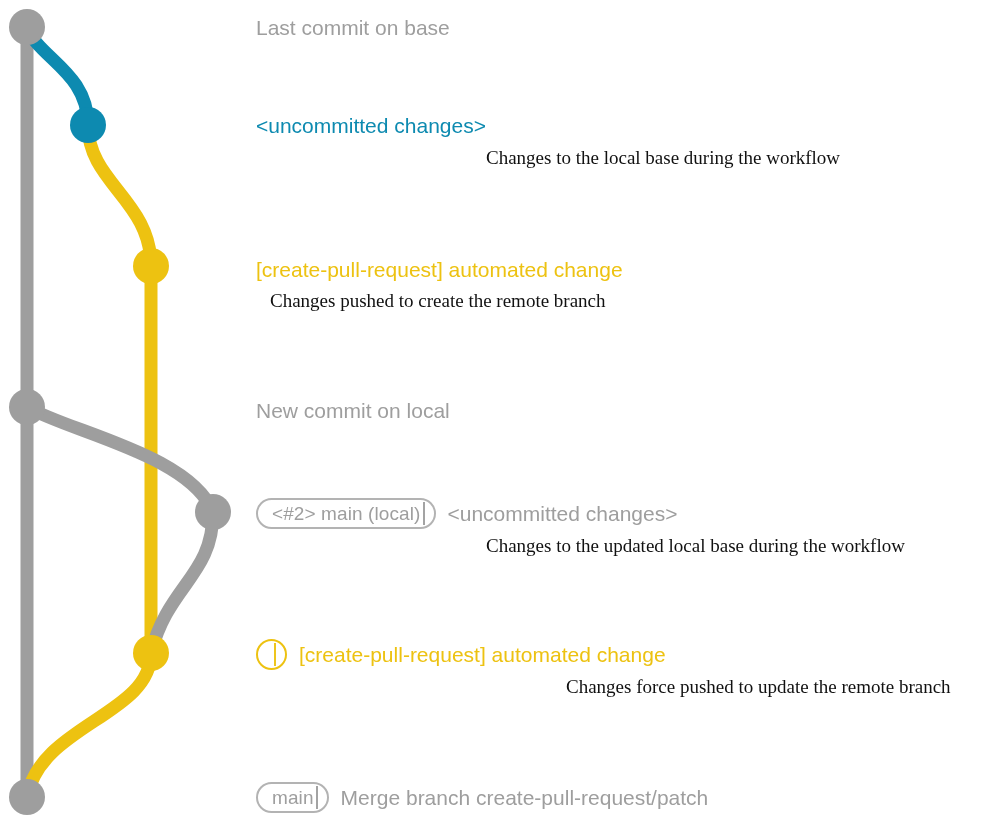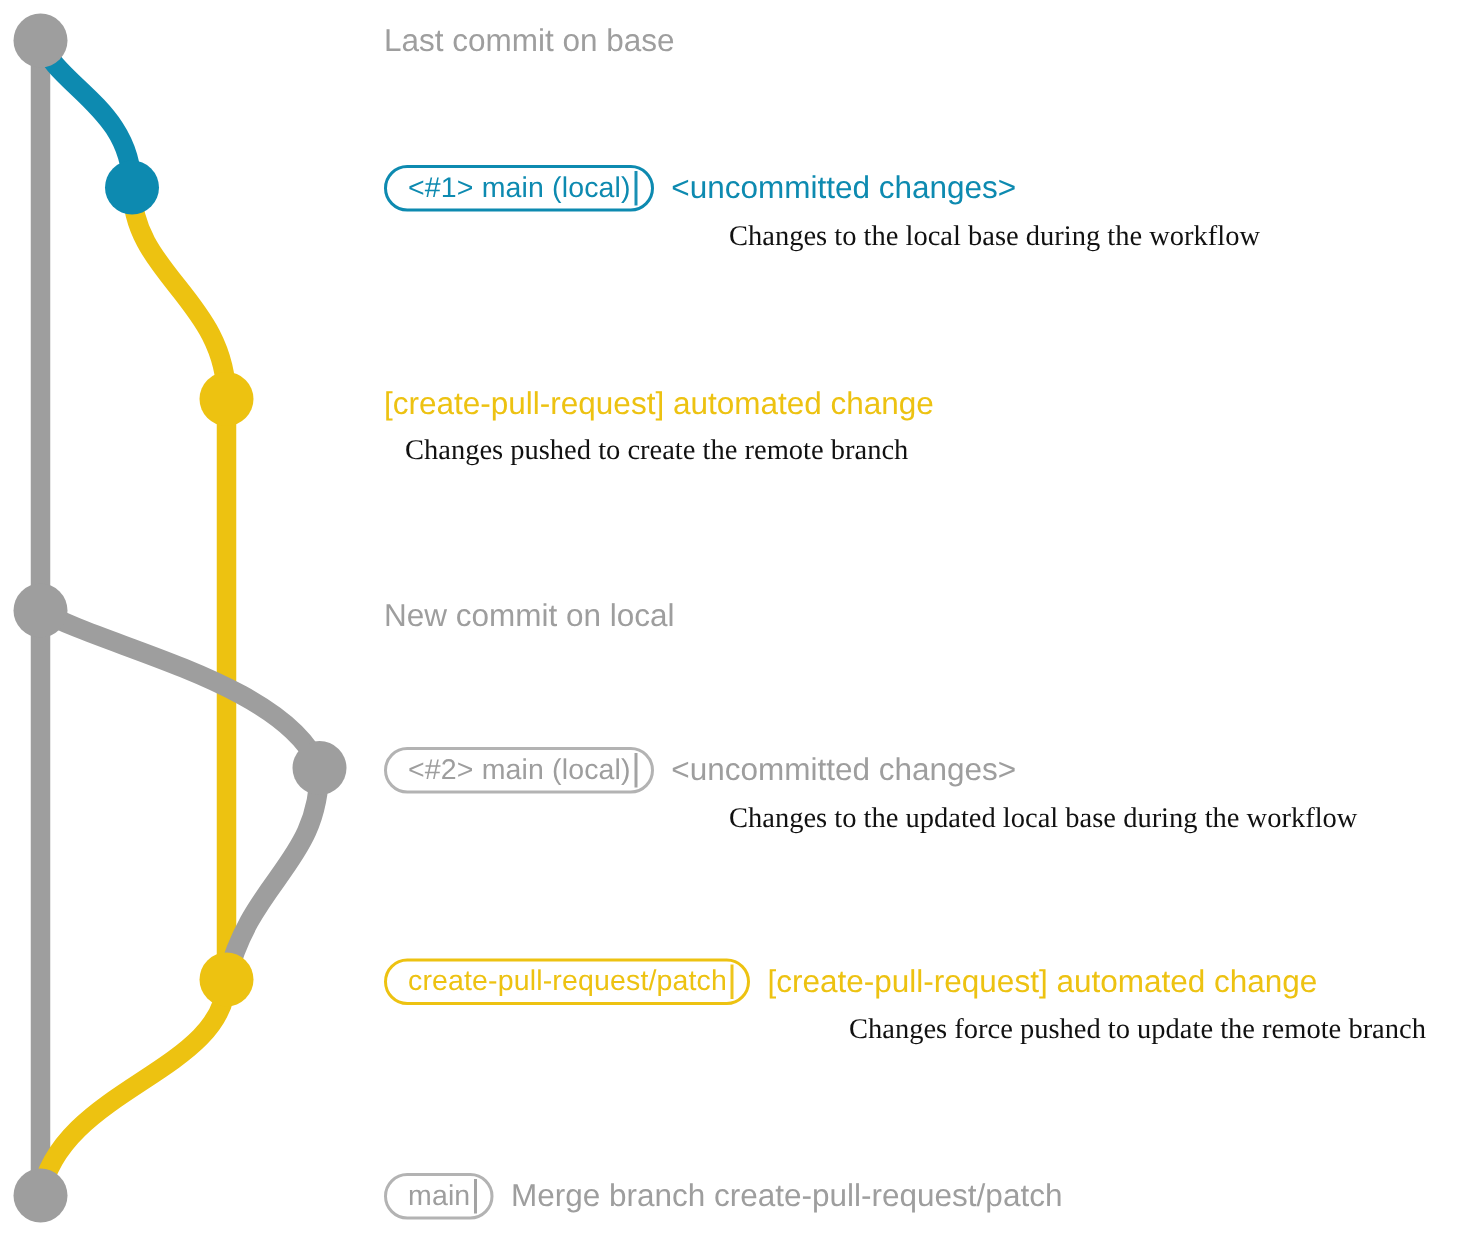--- a/index.html
+++ b/index.html
@@ -108,24 +108,20 @@
   <circle cx="213" cy="512" r="18" fill="#9e9e9e"></circle>
   <circle cx="151" cy="653" r="18" fill="#edc211"></circle>
   <circle cx="27" cy="797" r="18" fill="#9e9e9e"></circle>
 </svg>
 
 <div class="headline" style="left:256px; top:13px; height:28px;">
   <span class="subject grey">Last commit on base</span>
 </div>
 
 <div class="headline" style="left:256px; top:110px; height:31px;">
-  <span class="ref-pill blue">
-    <span>&lt;#1&gt; main (local)</span>
-    <span class="pill-divider"></span>
-  </span>
   <span class="subject blue">&lt;uncommitted changes&gt;</span>
 </div>
 <div class="desc" style="left:486px; top:148px;">Changes to the local base during the workflow</div>
 
 <div class="headline" style="left:256px; top:255px; height:28px;">
   <span class="subject yellow">[create-pull-request] automated change</span>
 </div>
 <div class="desc" style="left:270px; top:291px;">Changes pushed to create the remote branch</div>
 
 <div class="headline" style="left:256px; top:396px; height:28px;">
@@ -136,21 +132,20 @@
   <span class="ref-pill grey">
     <span>&lt;#2&gt; main (local)</span>
     <span class="pill-divider"></span>
   </span>
   <span class="subject grey">&lt;uncommitted changes&gt;</span>
 </div>
 <div class="desc" style="left:486px; top:536px;">Changes to the updated local base during the workflow</div>
 
 <div class="headline" style="left:256px; top:639px; height:31px;">
   <span class="ref-pill yellow">
-    <span>create-pull-request/patch</span>
     <span class="pill-divider"></span>
   </span>
   <span class="subject yellow">[create-pull-request] automated change</span>
 </div>
 <div class="desc" style="left:566px; top:677px;">Changes force pushed to update the remote branch</div>
 
 <div class="headline" style="left:256px; top:782px; height:31px;">
   <span class="ref-pill grey">
     <span>main</span>
     <span class="pill-divider"></span>

